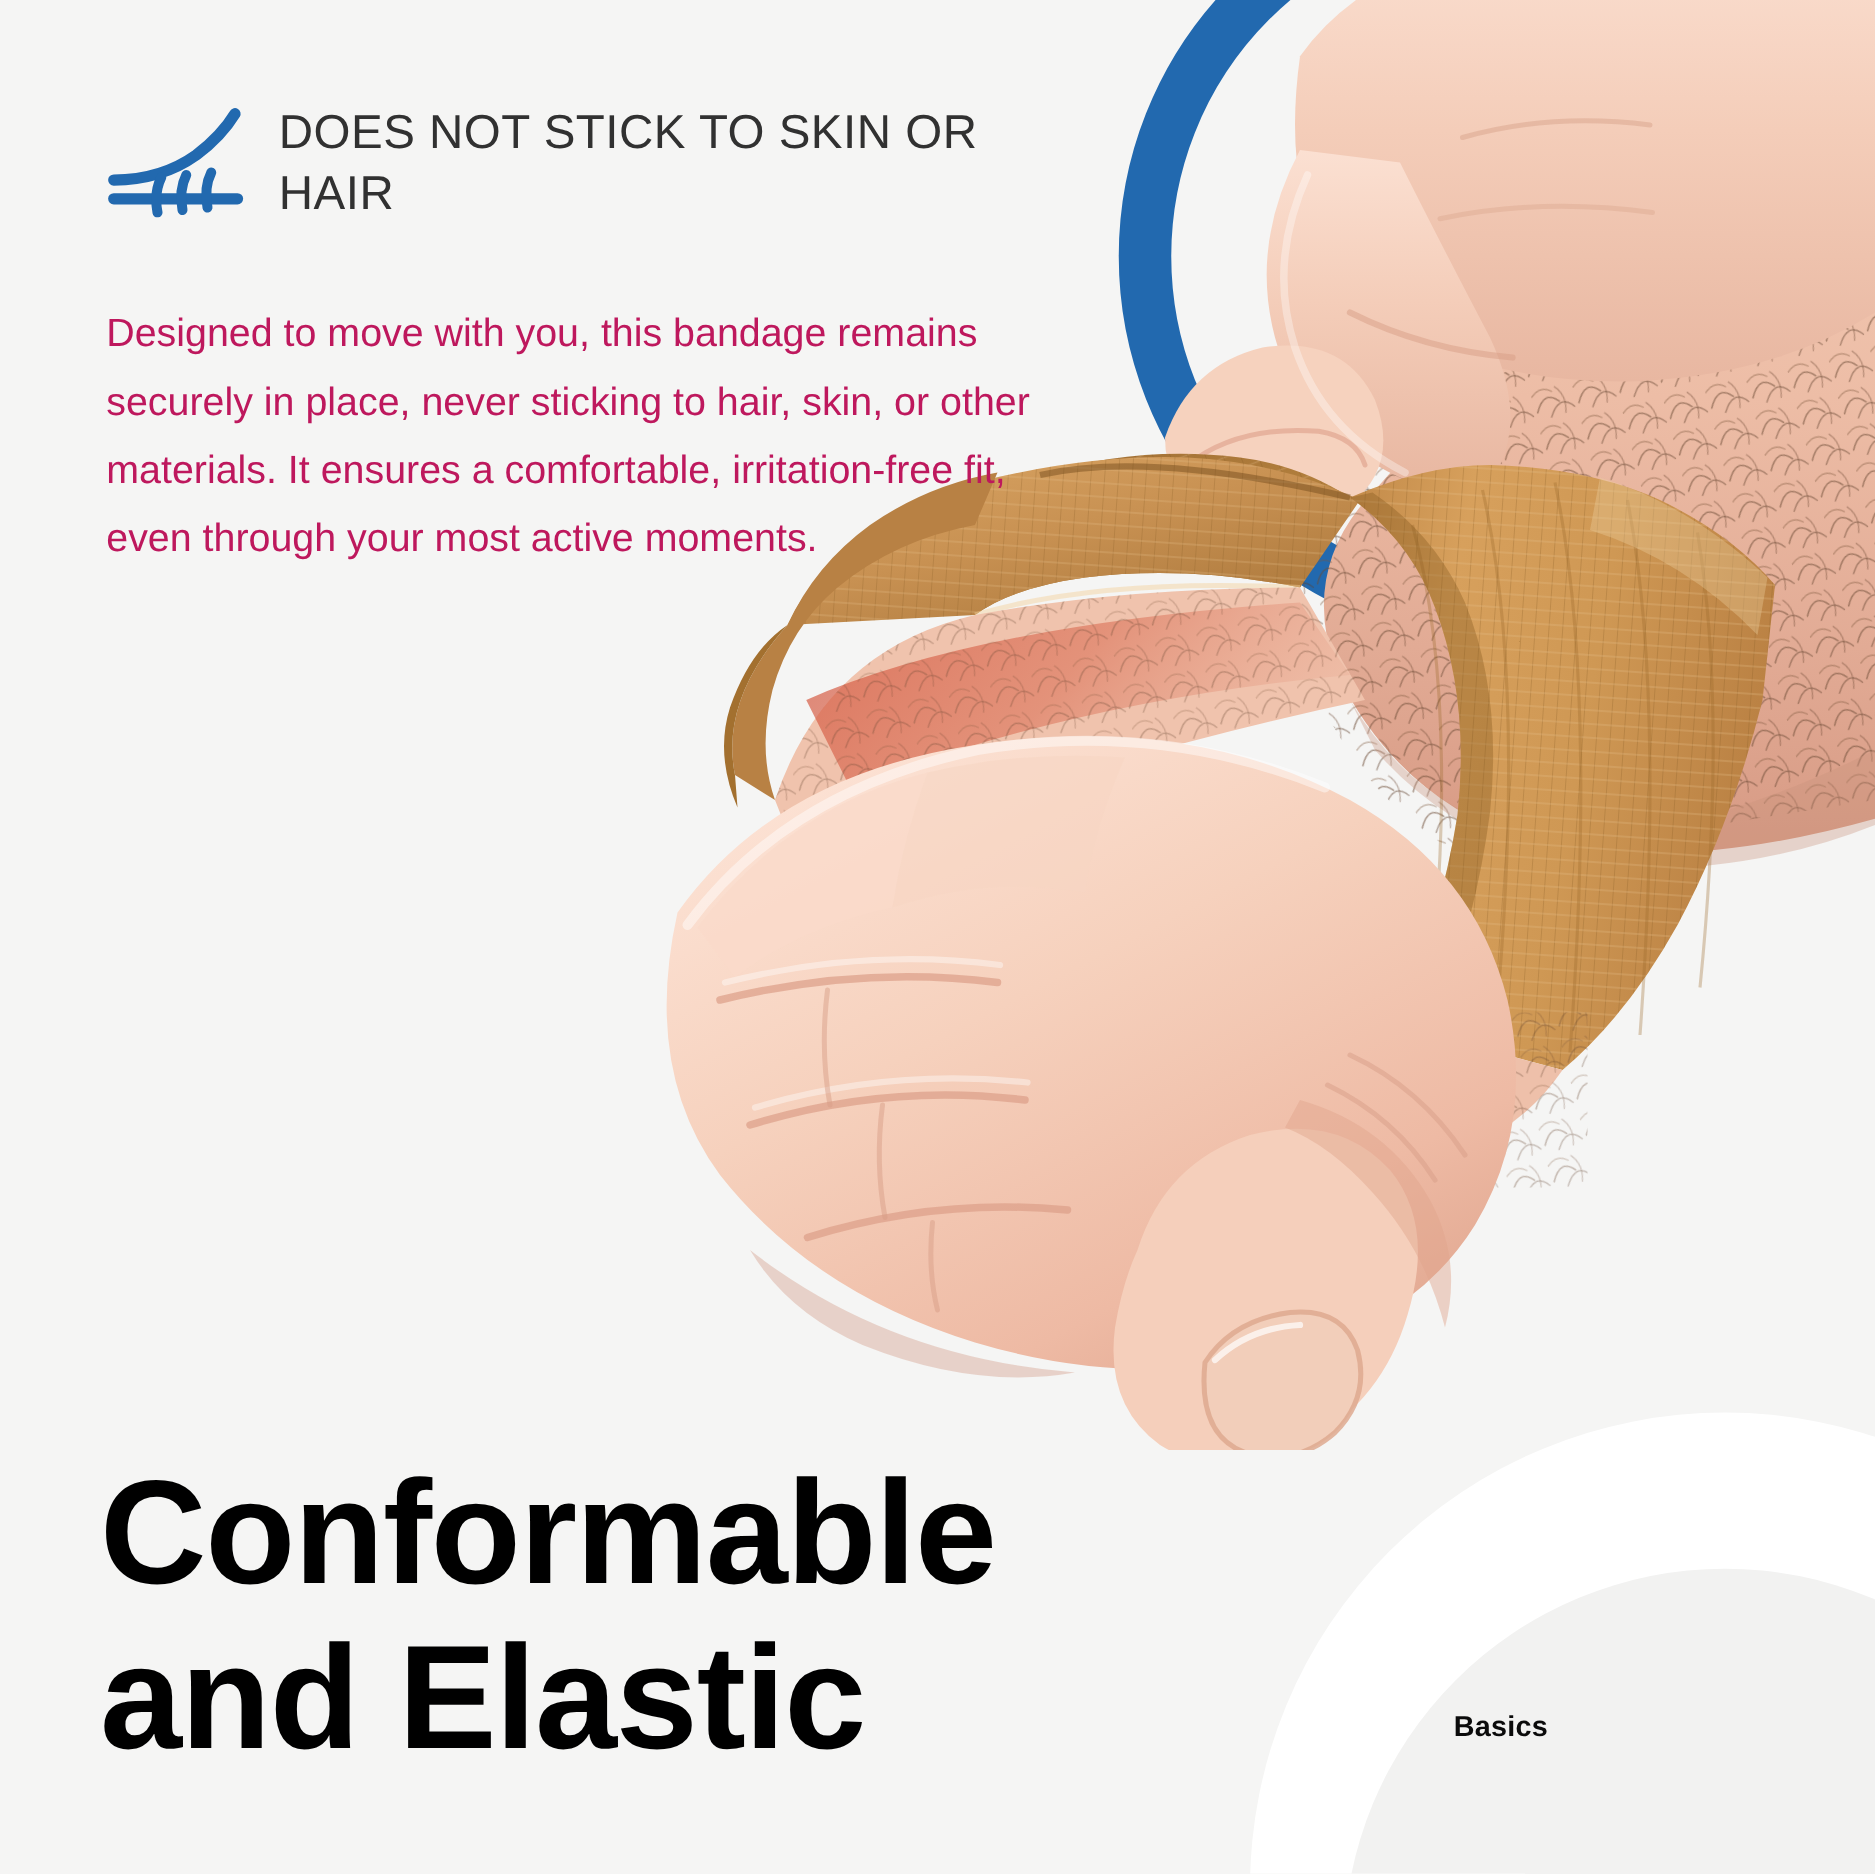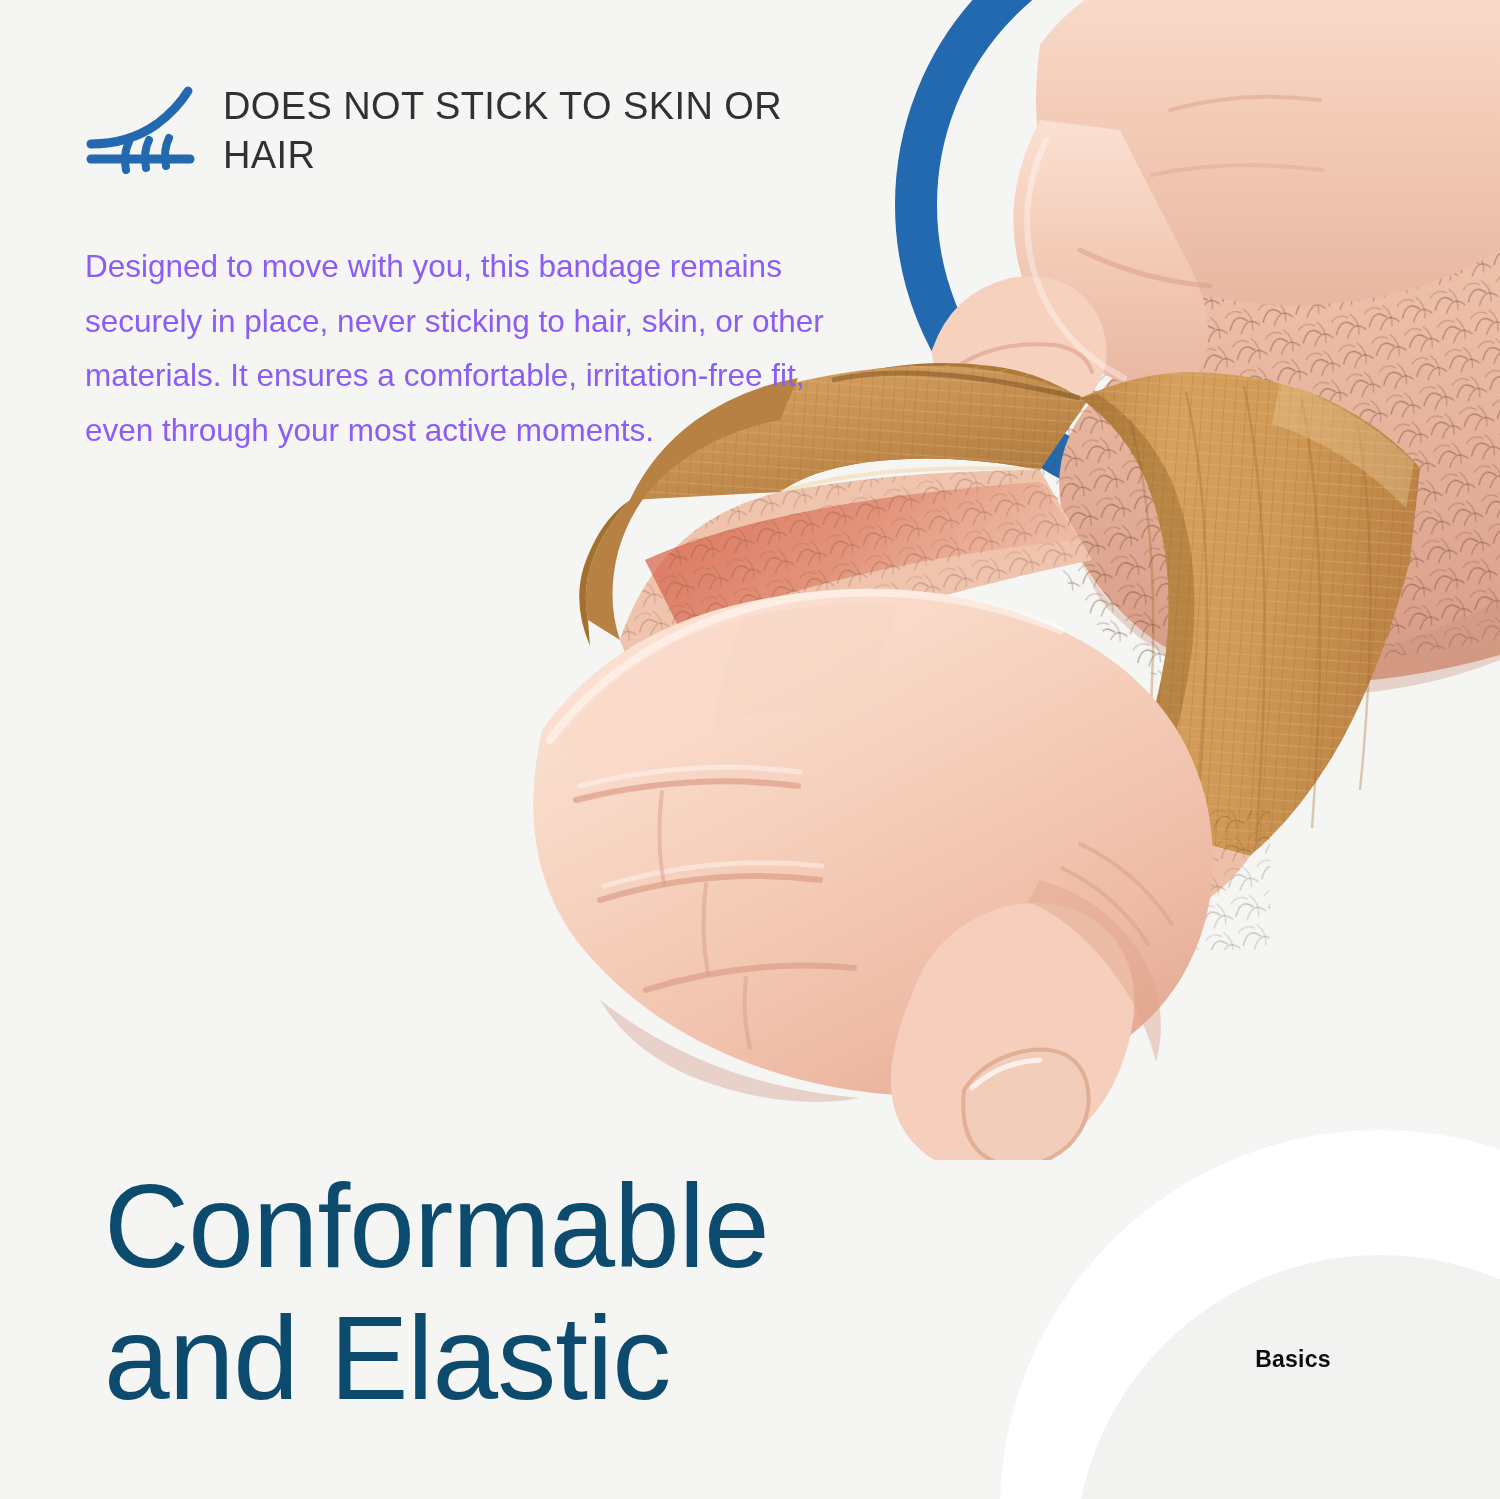--- a/index.html
+++ b/index.html
@@ -68,43 +68,43 @@
     line-height:1.30;
     letter-spacing:0.4px;
     color:#313131;
     padding-top:4px;
   }
 
   .feature-body {
     margin-top:58px;
     font-size:31.5px;
     line-height:1.74;
-    color:#8b5cf6;
+    color:#be185d;
     font-weight:300;
     max-width:775px;
   }
 
   
   .photo {
     position:absolute;
     left:480px; top:0px;
     width:1020px; height:1160px;
     z-index:4;
   }
 
   
   .headline {
     position:absolute;
-    left:104px; top:1160px;
+    left:80px; top:1160px;
     z-index:6;
     font-size:118px;
-    font-weight:400;
+    font-weight:700;
     line-height:1.12;
     letter-spacing:-1px;
-    color:#0c4a6e;
+    color:#000000;
     white-space:pre-line;
   }
 
   
   .logo {
     position:absolute;
     left:1163px; top:1348px;
     z-index:7;
     width:260px;
   }
@@ -115,22 +115,22 @@
     color:#0b0b0b;
     line-height:1;
     display:flex;
     align-items:center;
   }
   .logo-o {
     color:#19d3d3;
     display:inline-block;
   }
   .logo-sub {
-    margin-top:0;
-    text-align:center;
+    margin-top:22px;
+    text-align:left;
     font-size:23px;
     font-weight:700;
     letter-spacing:0.2px;
     color:#0b0b0b;
     line-height:1;
   }
 </style>
 </head>
 <body>
 

